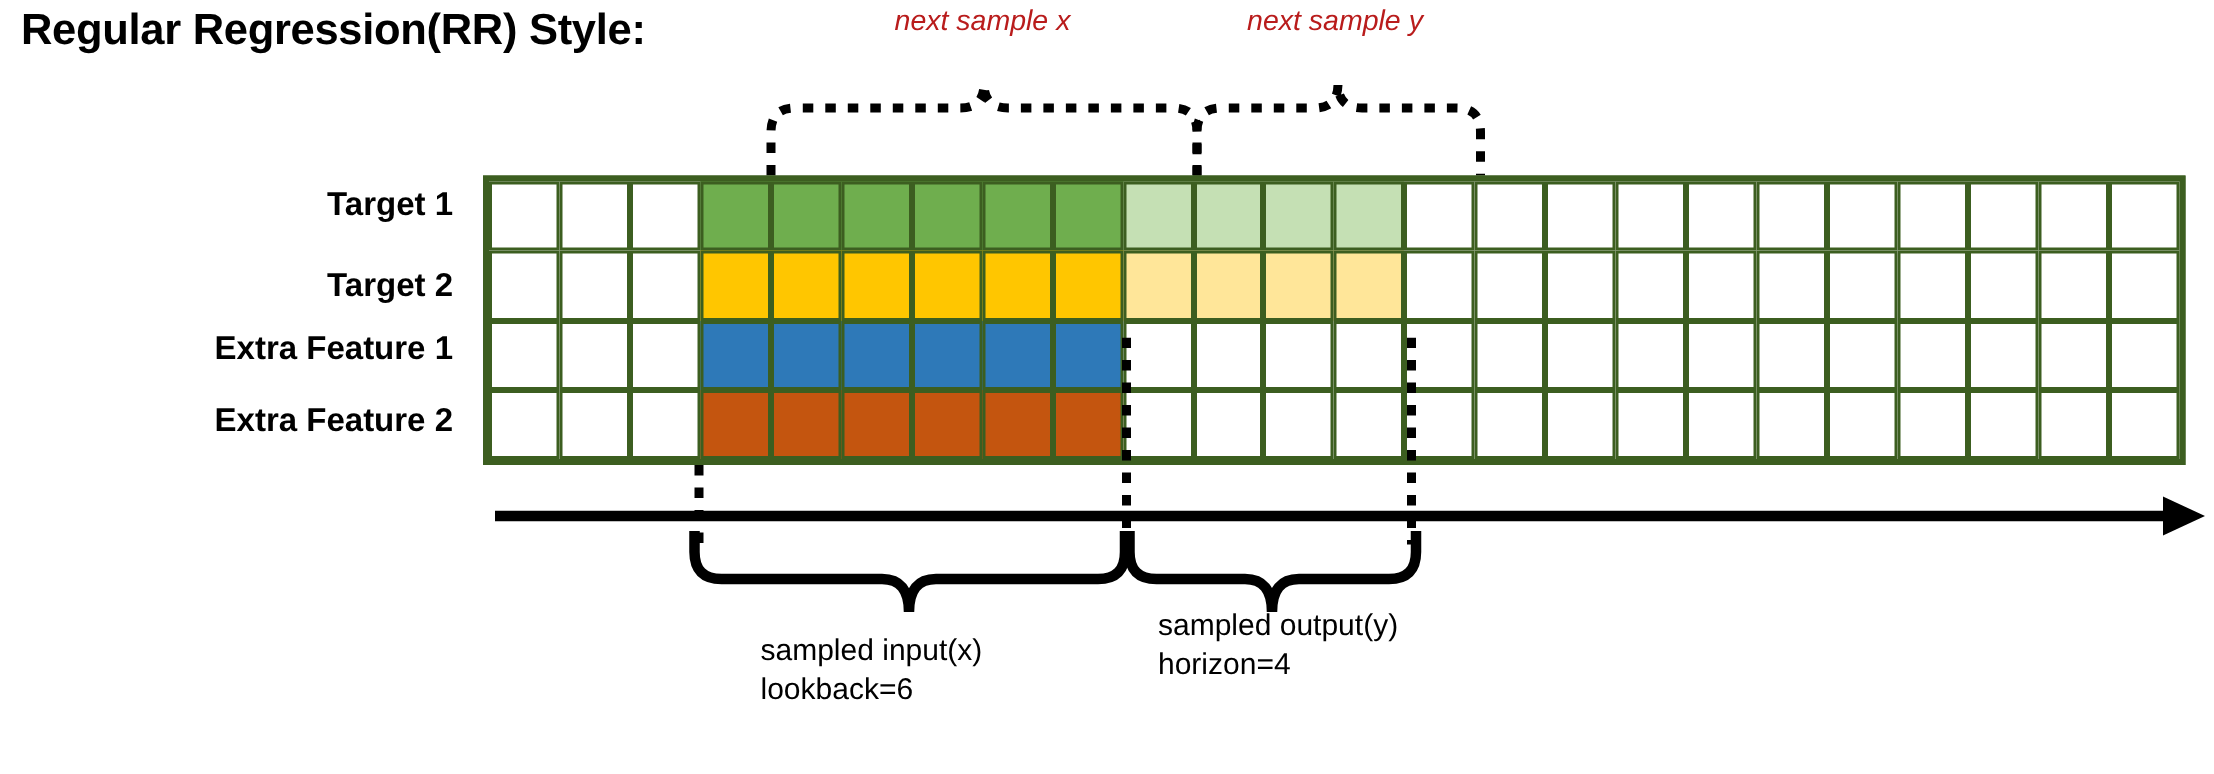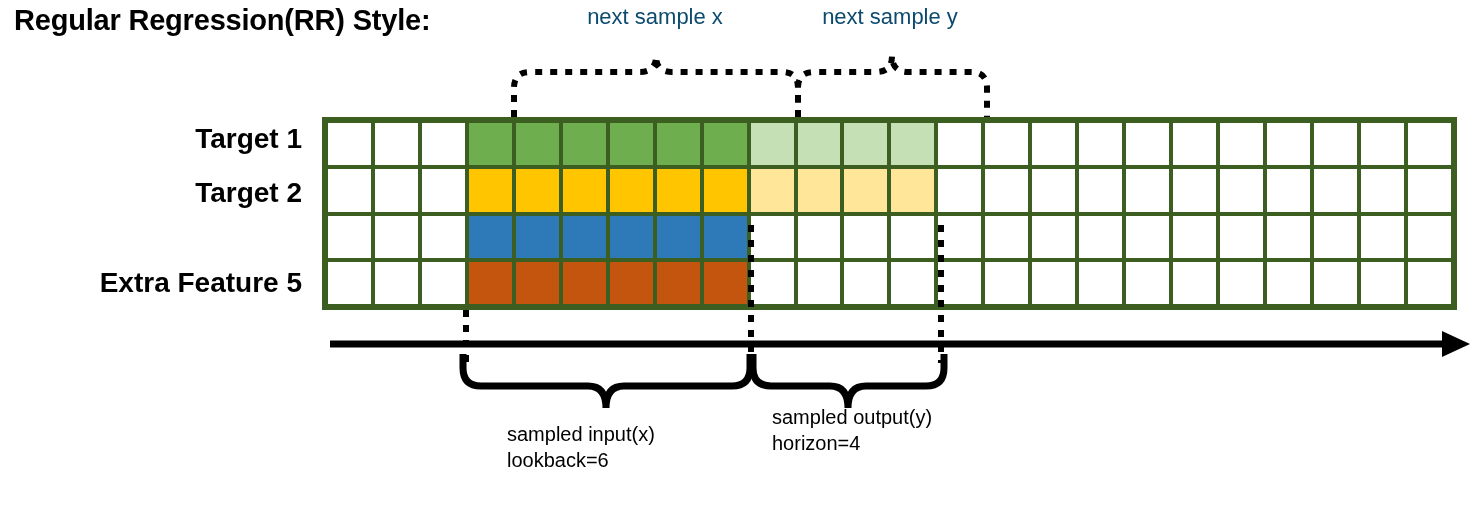--- a/index.html
+++ b/index.html
@@ -27,35 +27,36 @@
     font-size: 29px;
     font-weight: bold;
     color: #000;
     white-space: nowrap;
     letter-spacing: -0.2px;
   }
 
   
   .top-label {
     position: absolute;
-    font-size: 22px;
-    color: #0c4a6e;
+    font-size: 19px;
+    font-style: italic;
+    color: #b91c1c;
     white-space: nowrap;
     text-align: center;
   }
   #lbl-next-x { left: 525px; top: 4px; width: 260px; }
   #lbl-next-y { left: 760px; top: 4px; width: 260px; text-align: center; }
 
   
   .row-label {
     position: absolute;
     right: 0;
     width: 280px;
     text-align: right;
-    font-size: 28px;
+    font-size: 22px;
     font-weight: bold;
     color: #000;
     white-space: nowrap;
   }
   #rowlabels {
     position: absolute;
     left: 22px;
     top: 117px;
     width: 292px;
     height: 193px;
@@ -158,21 +159,22 @@
 
       <path d="M514,117 L514,88 Q514,72 530,72 L640,72 Q656,72 656,56 Q656,72 672,72 L782,72 Q798,72 798,88 L798,117"></path>
 
       <path d="M798,117 L798,88 Q798,72 814,72 L876,72 Q892,72 892,56 Q892,72 908,72 L971,72 Q987,72 987,88 L987,117"></path>
     </g>
   </svg>
 
   <div id="rowlabels">
     <div class="row-label" style="top:6px">Target 1</div>
     <div class="row-label" style="top:60px">Target 2</div>
-    <div class="row-label" style="top:150px">Extra Feature 5</div>
+    <div class="row-label" style="top:102px">Extra Feature 1</div>
+    <div class="row-label" style="top:150px">Extra Feature 2</div>
   </div>
 
   <div id="grid">
       <div class="grid-row">
         <div class="cell" style="background: rgb(255, 255, 255);"></div>
         <div class="cell" style="background: rgb(255, 255, 255);"></div>
         <div class="cell" style="background: rgb(255, 255, 255);"></div>
         <div class="cell" style="background: rgb(111, 174, 78);"></div>
         <div class="cell" style="background: rgb(111, 174, 78);"></div>
         <div class="cell" style="background: rgb(111, 174, 78);"></div>

